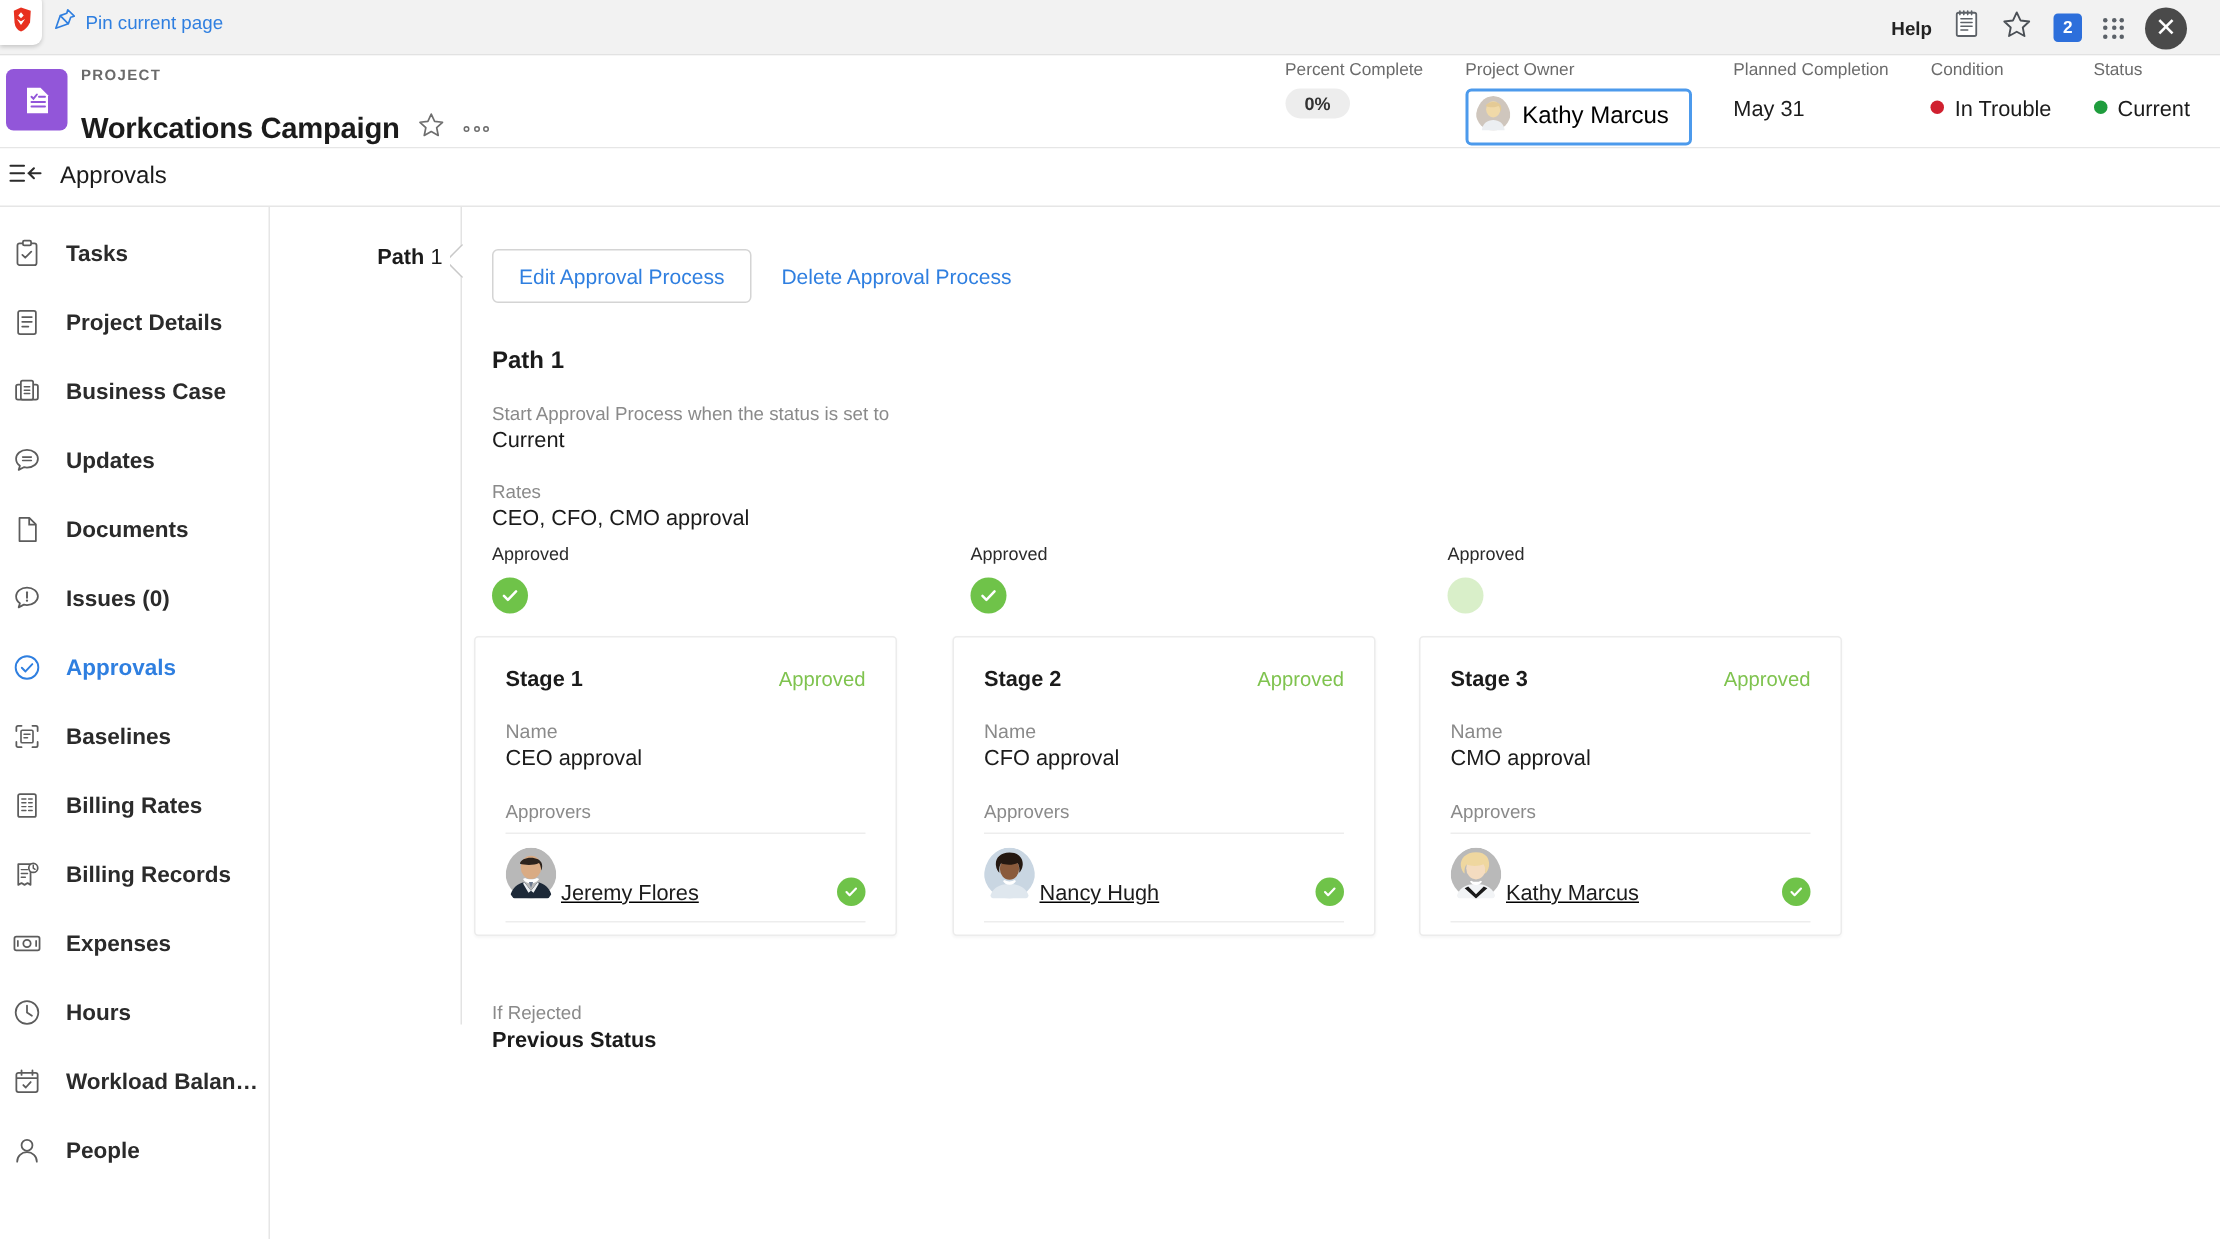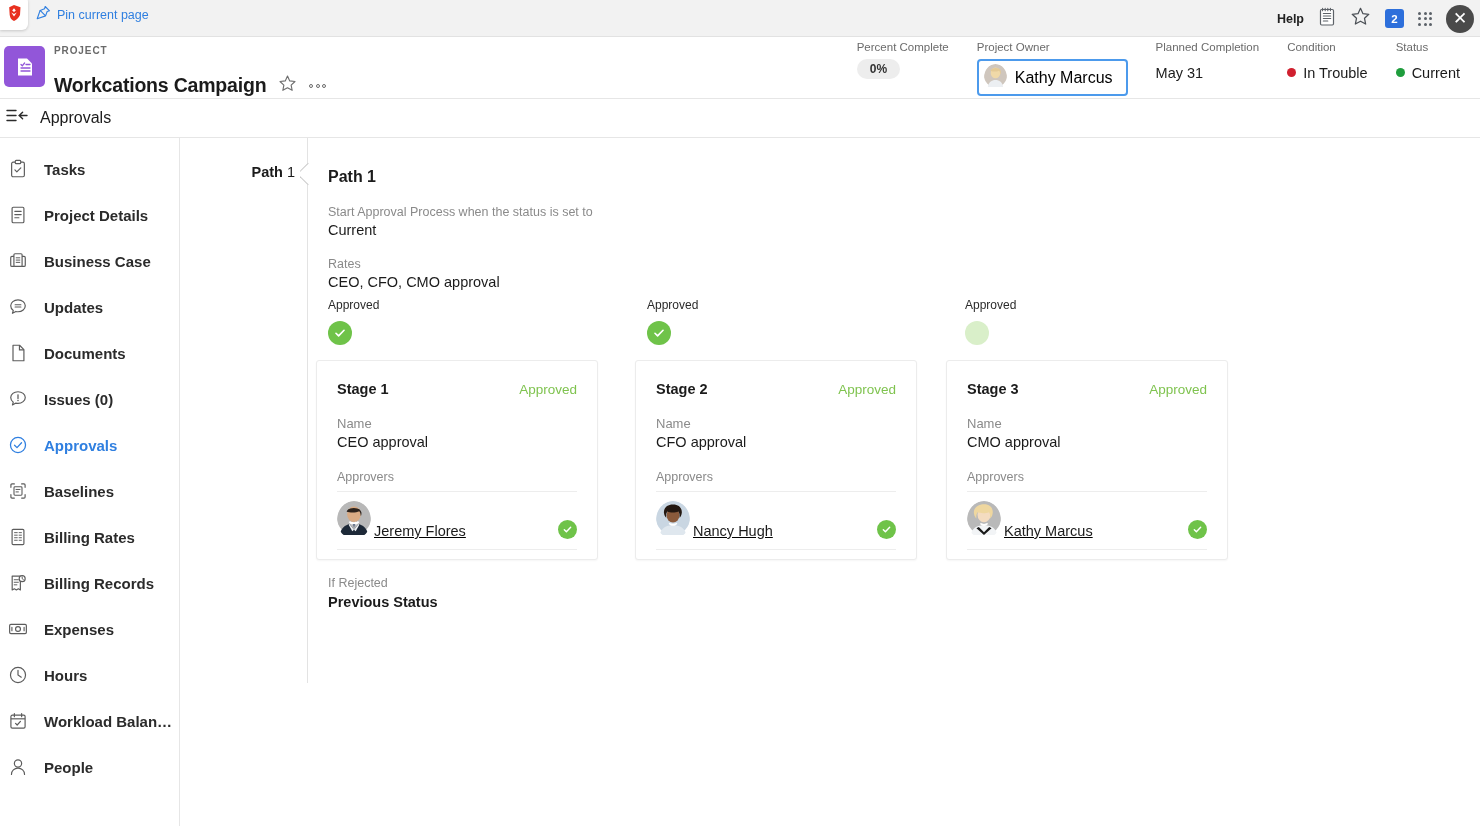--- a/index.html
+++ b/index.html
@@ -19,21 +19,21 @@
     display:flex; align-items:center;
   }
   .brave-badge {
     position:absolute; left:0; top:-4px; width:28px; height:34px;
     background:#fff; border-radius:0 6px 6px 0;
     display:flex; align-items:center; justify-content:center;
     box-shadow:0 1px 3px rgba(0,0,0,.18);
   }
   .pin-wrap { position:absolute; left:36px; top:5px; display:flex; align-items:center; gap:6px; }
   .pin-label { font-size:12.5px; color:#2f7fe0; }
-  .br-right { position:absolute; right:4px; top:0; height:37px; display:flex; align-items:center; gap:14px; }
+  .br-right { position:absolute; right:20px; top:0; height:37px; display:flex; align-items:center; gap:14px; }
   .help-text { font-size:12.5px; color:#222; font-weight:600; }
   .badge-2 {
     background:#2d6fdb; color:#fff; font-size:11.5px; font-weight:700;
     width:19px; height:19px; border-radius:3px;
     display:flex; align-items:center; justify-content:center;
   }
   .grid-dots { display:grid; grid-template-columns:repeat(3,3px); grid-gap:2.5px; }
   .grid-dots i { width:3px; height:3px; background:#5b6168; border-radius:50%; display:block; }
   .close-circle {
     width:28px; height:28px; border-radius:50%; background:#4a4a4a;
@@ -167,21 +167,21 @@
   .approver-row {
     display:flex; align-items:flex-end; gap:3px;
     padding:9px 0 10px 0; border-bottom:1px solid #ededed;text-decoration:underline;
   }
   .approver-name { font-size:14.5px; color:#1b1b1b; flex:1; }
   .mini-check {
     width:19px; height:19px; border-radius:50%; background:#6fc349;
     display:flex; align-items:center; justify-content:center; flex:none;
   }
 
-  .rejected-blk { margin-top:16px; }
+  .rejected-blk { margin-top:44px; }
   .rej-lbl { font-size:12.5px; color:#8a8a8a; }
   .rej-val { font-size:14.5px; font-weight:700; color:#1b1b1b; margin-top:4px; }
 </style>
 </head>
 <body>
 
 <div class="app">
 
   <div class="browser-bar">
     <div class="brave-badge">
@@ -461,20 +461,24 @@
     <div class="path-rail">
       <div class="path-rail-tab">
         <b>Path</b>
         <span>1</span>
       </div>
       <div class="rail-notch"></div>
     </div>
 
     <div class="content">
 
+      <div class="btn-row">
+        <button class="btn-outline">Edit Approval Process</button>
+        <button class="btn-link">Delete Approval Process</button>
+      </div>
 
       <div class="path-title">Path 1</div>
 
       <div class="fld-lbl">Start Approval Process when the status is set to</div>
       <div class="fld-val">Current</div>
 
       <div class="fld-lbl">Rates</div>
       <div class="fld-val">CEO, CFO, CMO approval</div>
 
       <div class="stage-track">

